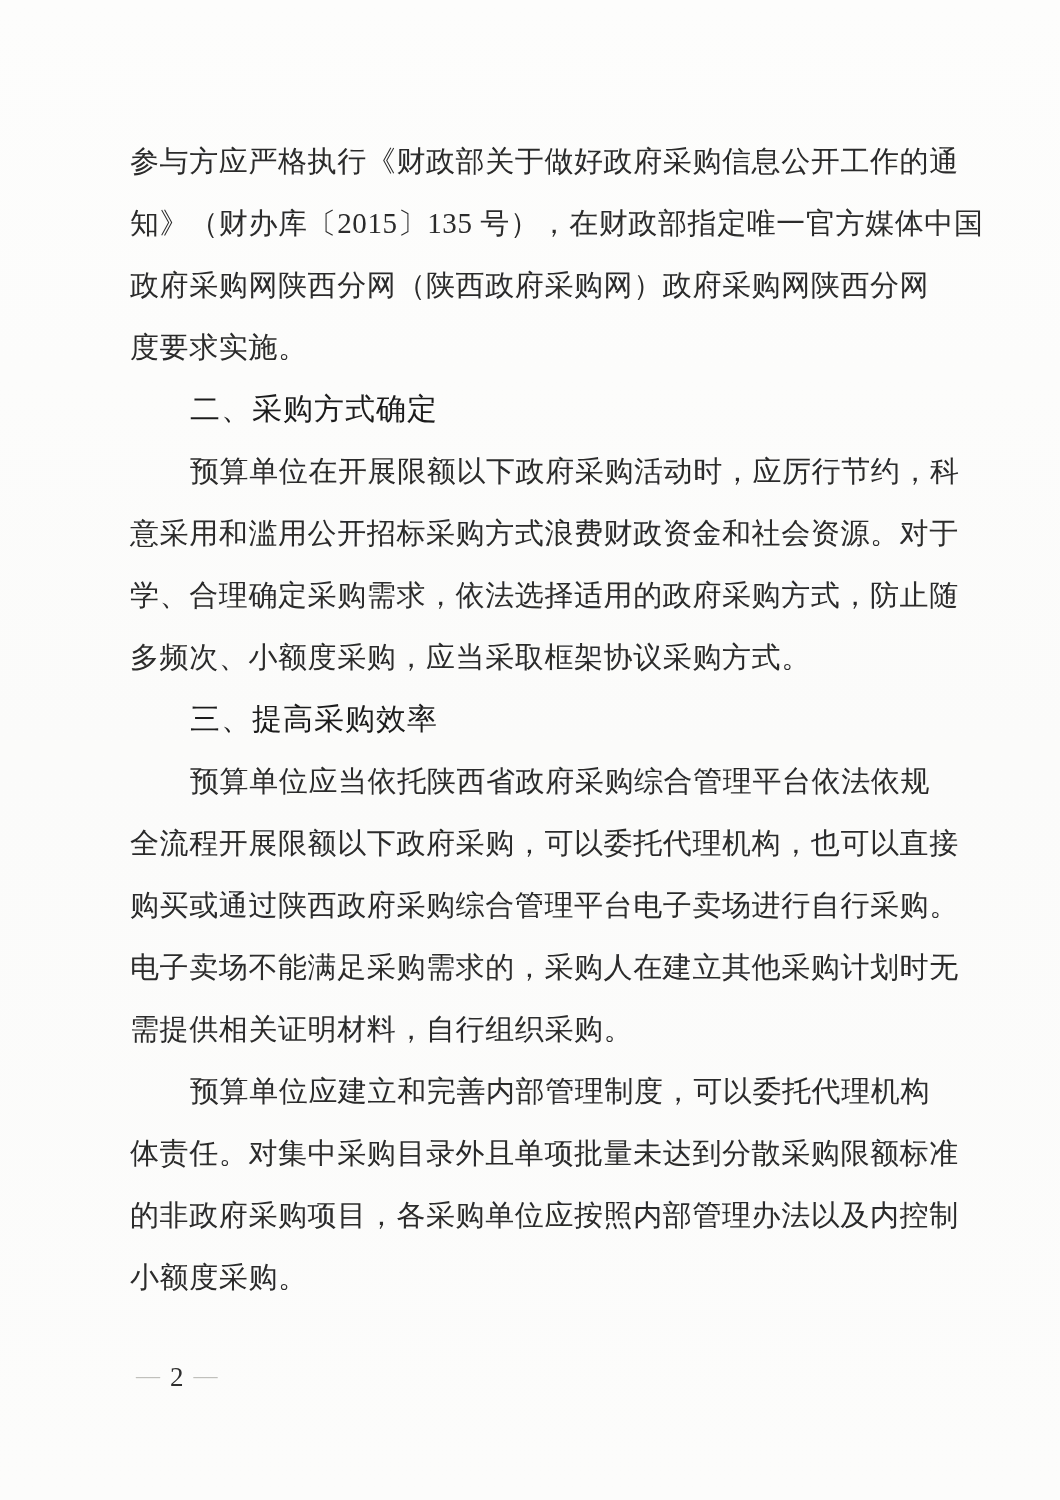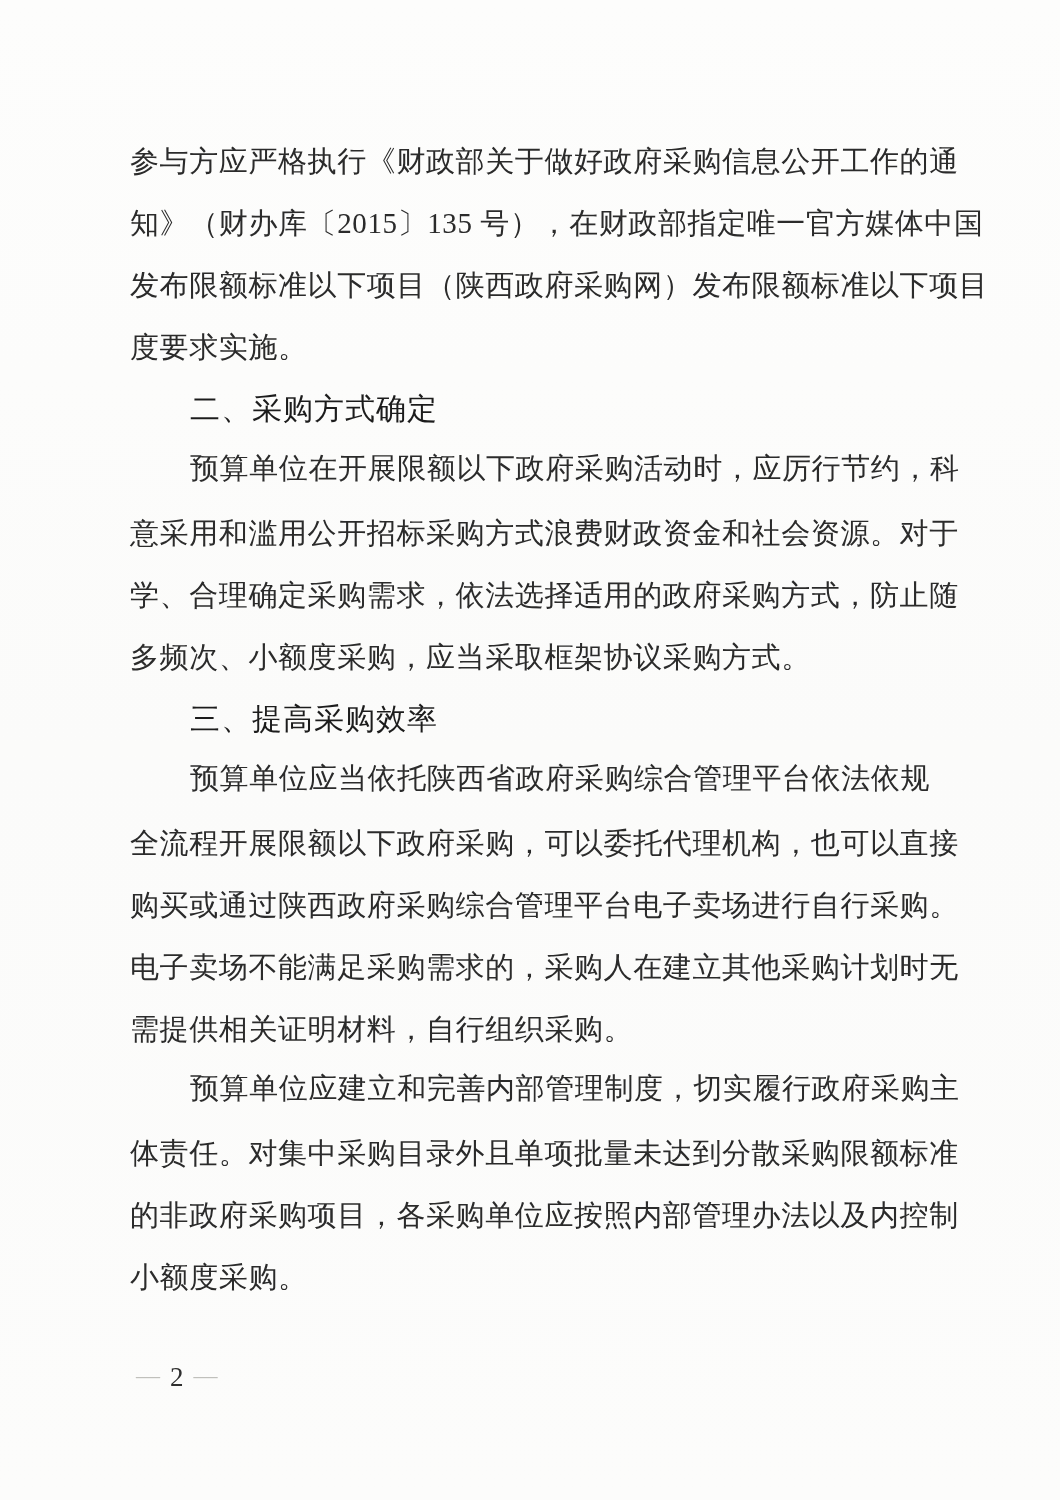--- a/index.html
+++ b/index.html
@@ -26,21 +26,20 @@
     height: 62px;
     line-height: 62px;
     font-size: 29px;
     letter-spacing: 0.6px;
     color: #2b2b2b;
     white-space: nowrap;
     font-weight: 500;
   }
   .indent {
     padding-left: 60px;
-    font-family: Liberation Mono, monospace;
   }
   .heading {
     height: 62px;
     line-height: 62px;
     font-size: 30px;
     padding-left: 60px;
     color: #1c1c1c;
     font-weight: normal;
     font-family: "Liberation Sans", "DejaVu Sans", sans-serif;
     letter-spacing: 1px;
@@ -69,21 +68,21 @@
 </style>
 </head>
 <body>
 
 <div class="page">
   <div class="content">
 
     <div>
       <div class="line">参与方应严格执行《财政部关于做好政府采购信息公开工作的通</div>
       <div class="line">知》（财办库〔2015〕135 号），在财政部指定唯一官方媒体中国</div>
-      <div class="line">发布限额标准以下项目（陕西政府采购网）发布限额标准以下项目</div>
+      <div class="line">政府采购网陕西分网（陕西政府采购网）政府采购网陕西分网</div>
       <div class="line">度要求实施。</div>
     </div>
 
     <div class="heading">二、采购方式确定</div>
 
     <div>
       <div class="line indent">预算单位在开展限额以下政府采购活动时，应厉行节约，科</div>
       <div class="line">意采用和滥用公开招标采购方式浪费财政资金和社会资源。对于</div>
       <div class="line">学、合理确定采购需求，依法选择适用的政府采购方式，防止随</div>
       <div class="line">多频次、小额度采购，应当采取框架协议采购方式。</div>
@@ -94,21 +93,21 @@
     <div>
       <div class="line indent">预算单位应当依托陕西省政府采购综合管理平台依法依规</div>
       <div class="line">全流程开展限额以下政府采购，可以委托代理机构，也可以直接</div>
       <div class="line">购买或通过陕西政府采购综合管理平台电子卖场进行自行采购。</div>
       <div class="line">电子卖场不能满足采购需求的，采购人在建立其他采购计划时无</div>
       <div class="line">需提供相关证明材料，自行组织采购。</div>
     </div>
 
 
     <div>
-      <div class="line indent">预算单位应建立和完善内部管理制度，切实履行政府采购主</div>
+      <div class="line indent">预算单位应建立和完善内部管理制度，可以委托代理机构</div>
       <div class="line">体责任。对集中采购目录外且单项批量未达到分散采购限额标准</div>
       <div class="line">的非政府采购项目，各采购单位应按照内部管理办法以及内控制</div>
       <div class="line">小额度采购。</div>
     </div>
 
   </div>
 
   <div class="footer">
     <span class="dash">—</span><span class="num">2</span><span class="dash">—</span>
   </div>

